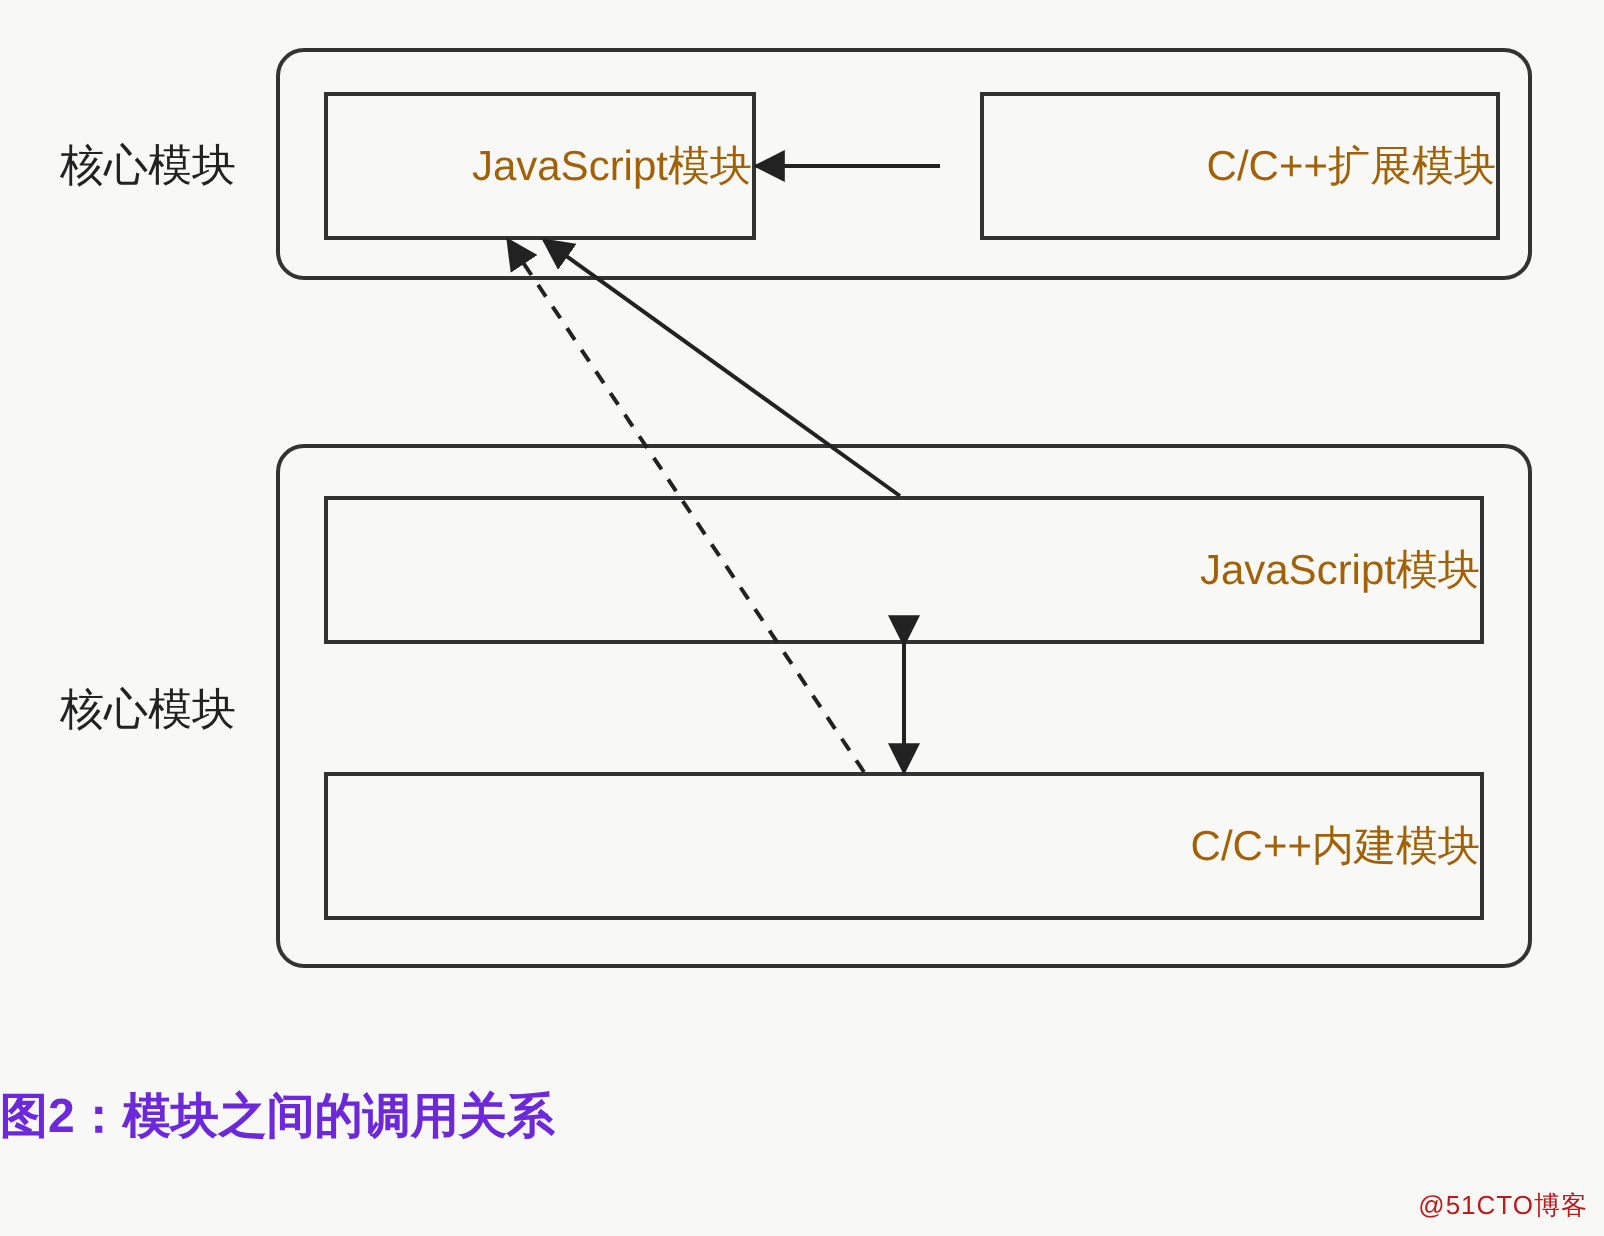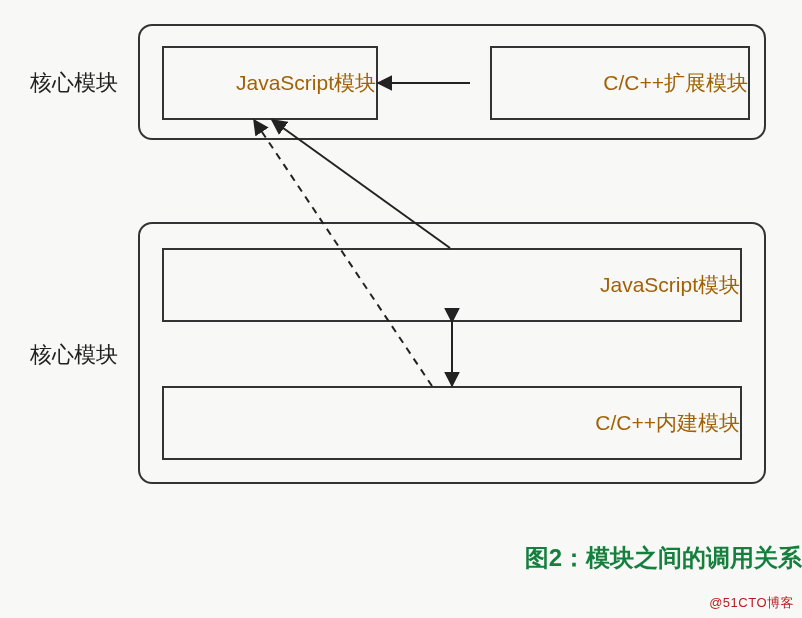--- a/index.html
+++ b/index.html
@@ -34,23 +34,23 @@
     }
     .label {
       position: absolute;
       font-size: 22px;
       color: #222;
     }
     .caption {
       position: absolute;
       font-size: 24px;
       font-weight: 700;
-      color: #15803d;
+      color: #6d28d9;
       width: 100%;
-      text-align: right;
+      text-align: left;
     }
     .watermark {
       position: absolute;
       font-size: 13px;
       color: #b91c1c;
       letter-spacing: 0.5px;
     }
     svg.arrows {
       position: absolute;
       left: 0; top: 0;

